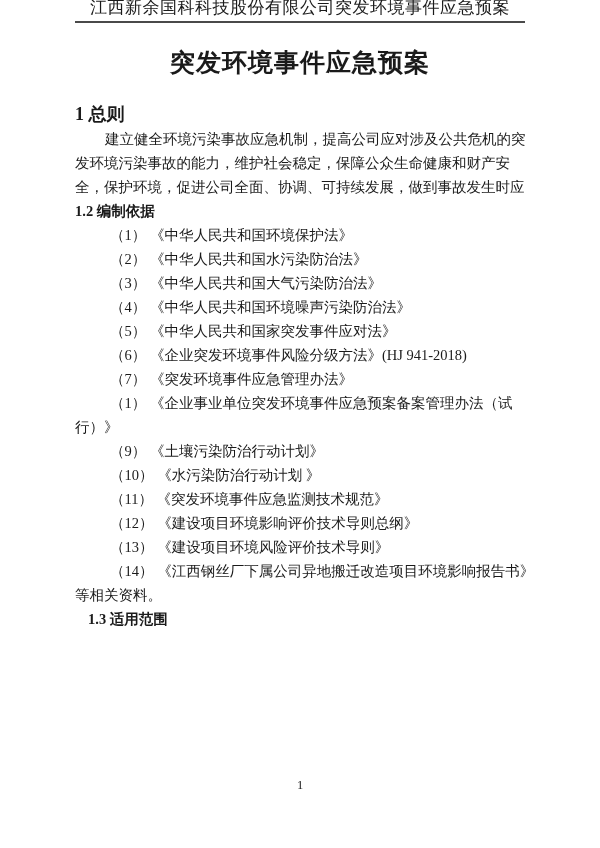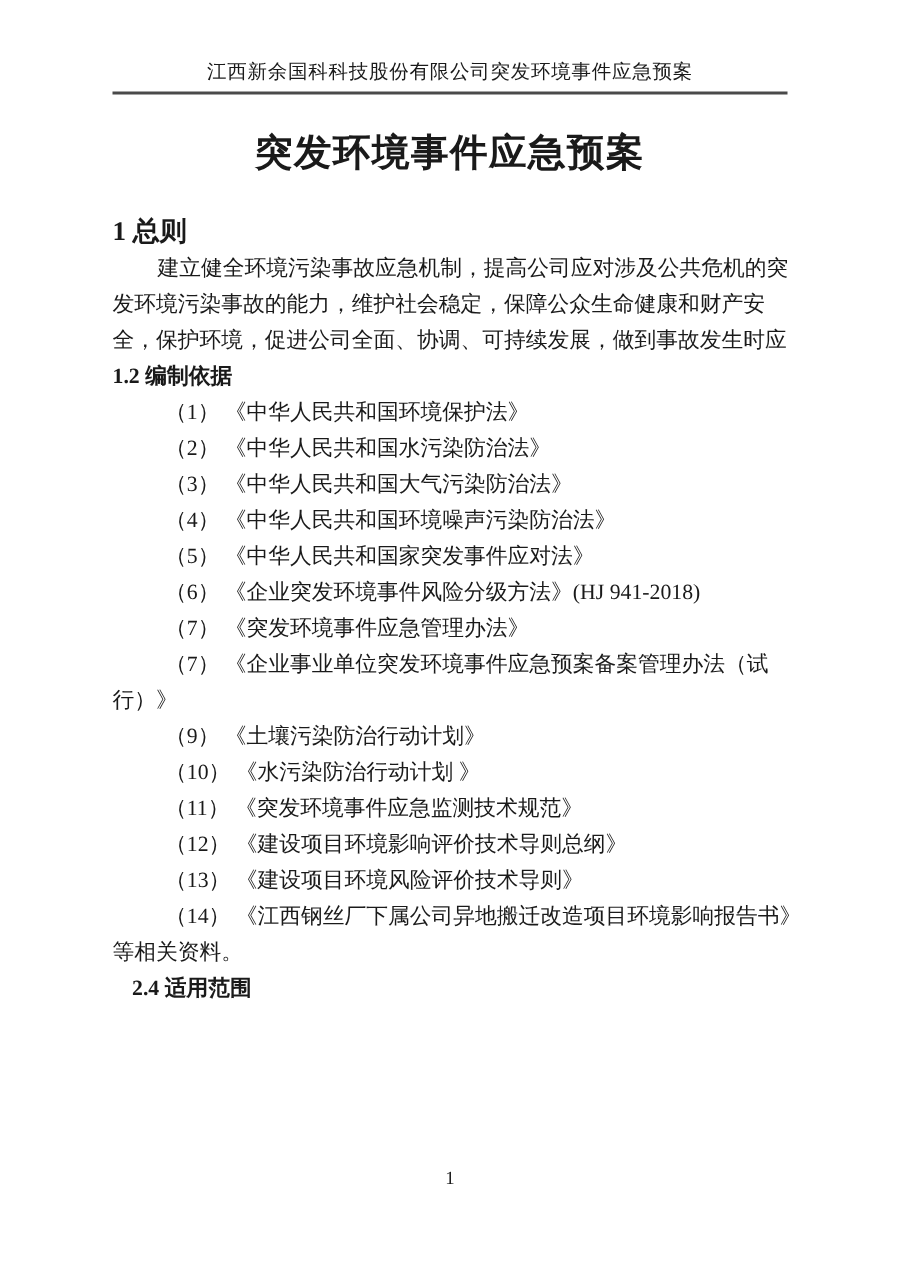--- a/index.html
+++ b/index.html
@@ -6,23 +6,22 @@
   .page {
     position: relative;
     width: 600px;
     height: 848px;
     background: #ffffff;
     color: #1a1a1a;
     font-family: "Liberation Serif", "DejaVu Serif", serif;
     overflow: hidden;
   }
   .doc-header {
-    padding-top: 40px;
     text-align: center;
-    font-size: 13px;
+    font-size: 17px;
     line-height: 16px;
     letter-spacing: 0.5px;
     white-space: nowrap;
   }
   .header-rule {
     margin: 5px 75px 0 75px;
     border: 0;
     border-top: 2px solid #4a4a4a;
     height: 0;
   }
@@ -86,29 +85,29 @@
     <div class="ln">全，保护环境，促进公司全面、协调、可持续发展，做到事故发生时应</div>
 
     <div class="h2">1.2 编制依据</div>
     <div class="ln ind-li">（1） 《中华人民共和国环境保护法》</div>
     <div class="ln ind-li">（2） 《中华人民共和国水污染防治法》</div>
     <div class="ln ind-li">（3） 《中华人民共和国大气污染防治法》</div>
     <div class="ln ind-li">（4） 《中华人民共和国环境噪声污染防治法》</div>
     <div class="ln ind-li">（5） 《中华人民共和国家突发事件应对法》</div>
     <div class="ln ind-li">（6） 《企业突发环境事件风险分级方法》(HJ 941-2018)</div>
     <div class="ln ind-li">（7） 《突发环境事件应急管理办法》</div>
-    <div class="ln ind-li">（7） 《企业事业单位突发环境事件应急预案备案管理办法（试</div>
+    <div class="ln ind-li">（1） 《企业事业单位突发环境事件应急预案备案管理办法（试</div>
     <div class="ln">行）》</div>
     <div class="ln ind-li">（9） 《土壤污染防治行动计划》</div>
     <div class="ln ind-li">（10） 《水污染防治行动计划 》</div>
     <div class="ln ind-li">（11） 《突发环境事件应急监测技术规范》</div>
     <div class="ln ind-li">（12） 《建设项目环境影响评价技术导则总纲》</div>
     <div class="ln ind-li">（13） 《建设项目环境风险评价技术导则》</div>
     <div class="ln ind-li">（14） 《江西钢丝厂下属公司异地搬迁改造项目环境影响报告书》</div>
     <div class="ln">等相关资料。</div>
 
-    <div class="h2 h2-scope">2.4 适用范围</div>
+    <div class="h2 h2-scope">1.3 适用范围</div>
 
   </div>
 
   <div class="page-number">1</div>
 
 </div>
 
 </body></html>

